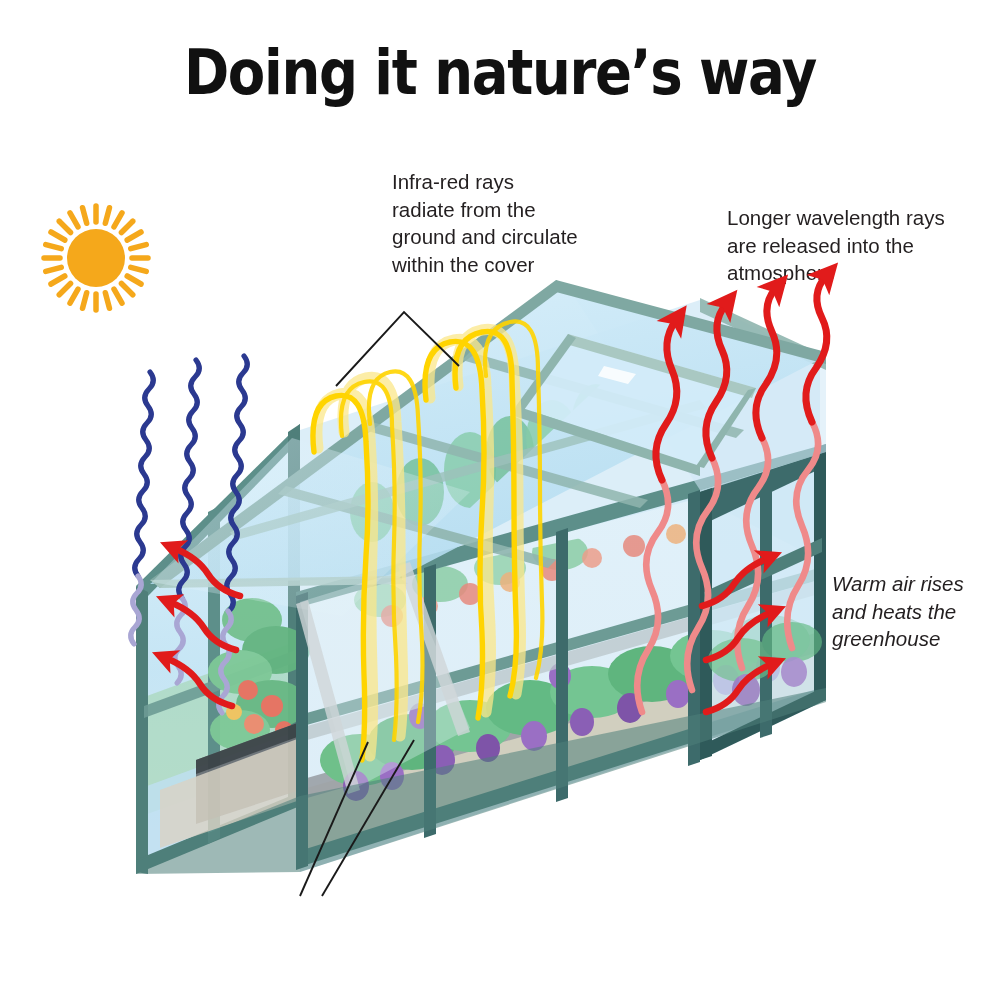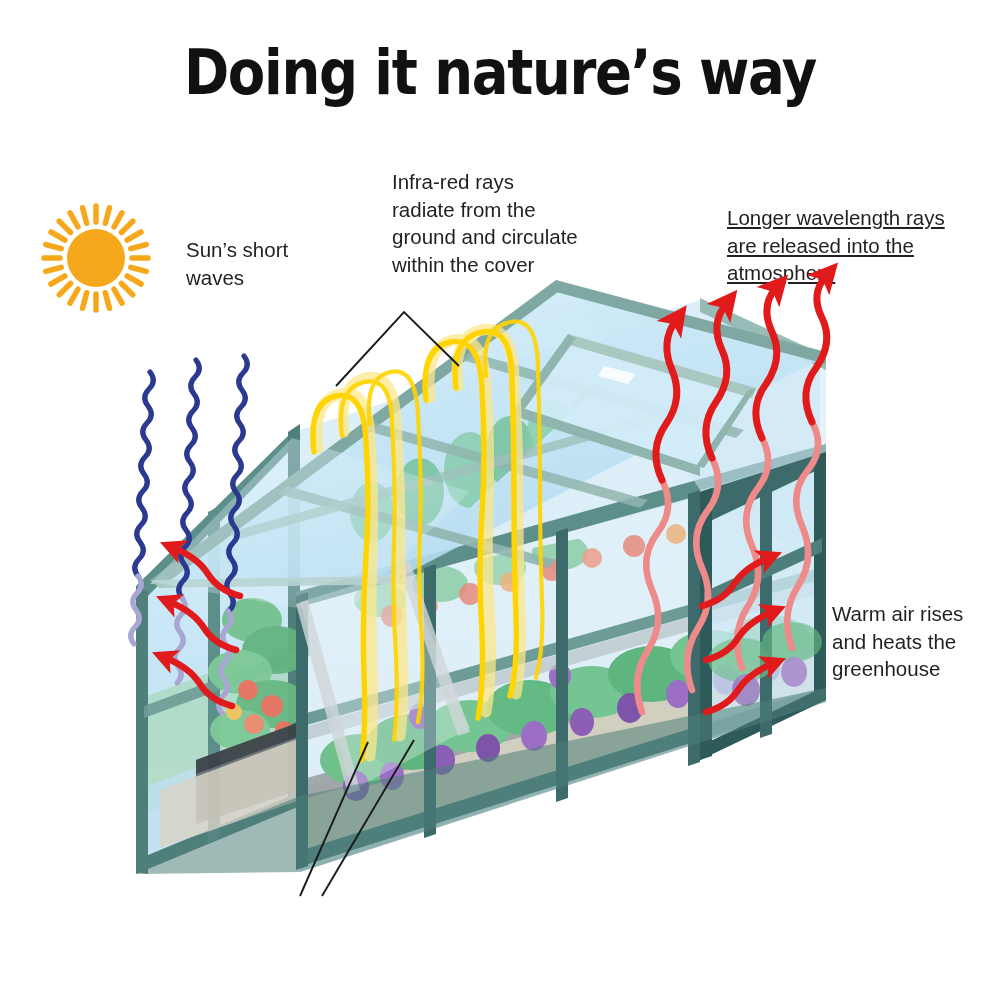--- a/index.html
+++ b/index.html
@@ -27,22 +27,22 @@
   .label{
     position:absolute;
     font-family:"Liberation Sans", sans-serif;
     font-size:20.5px;
     line-height:27.5px;
     color:#231f20;
     white-space:pre-line;
   }
   #lbl-sun   {left:186px; top:236px; width:150px;}
   #lbl-ir    {left:392px; top:168px; width:230px;}
-  #lbl-long  {left:727px; top:204px; width:250px;text-decoration:underline;}
-  #lbl-warm  {left:832px; top:600px; width:165px;}
+  #lbl-long  {left:727px; top:204px; width:250px;}
+  #lbl-warm  {left:832px; top:570px; width:165px;font-style:italic;}
   #lbl-short {left:48px;  top:886px; width:260px;}
 
   
   #sun{position:absolute;left:38px;top:200px;width:116px;height:116px;}
 
   
   #scene{position:absolute;left:0;top:0;width:1000px;height:1000px;}
 </style>
 </head>
 <body>
@@ -76,22 +76,20 @@
         <line x1="0" y1="-36" x2="0" y2="-52" transform="rotate(285)"></line>
         <line x1="0" y1="-36" x2="0" y2="-52" transform="rotate(300)"></line>
         <line x1="0" y1="-36" x2="0" y2="-52" transform="rotate(315)"></line>
         <line x1="0" y1="-36" x2="0" y2="-52" transform="rotate(330)"></line>
         <line x1="0" y1="-36" x2="0" y2="-52" transform="rotate(345)"></line>
       </g>
     </g>
     <circle cx="58" cy="58" r="29" fill="#f5a81b"></circle>
   </svg>
 
-  <div class="label" id="lbl-sun">Sun’s short
-waves</div>
   <div class="label" id="lbl-ir">Infra-red rays
 radiate from the
 ground and circulate
 within the cover</div>
   <div class="label" id="lbl-long">Longer wavelength rays
 are released into the
 atmosphere</div>
   <div class="label" id="lbl-warm">Warm air rises
 and heats the
 greenhouse</div>

